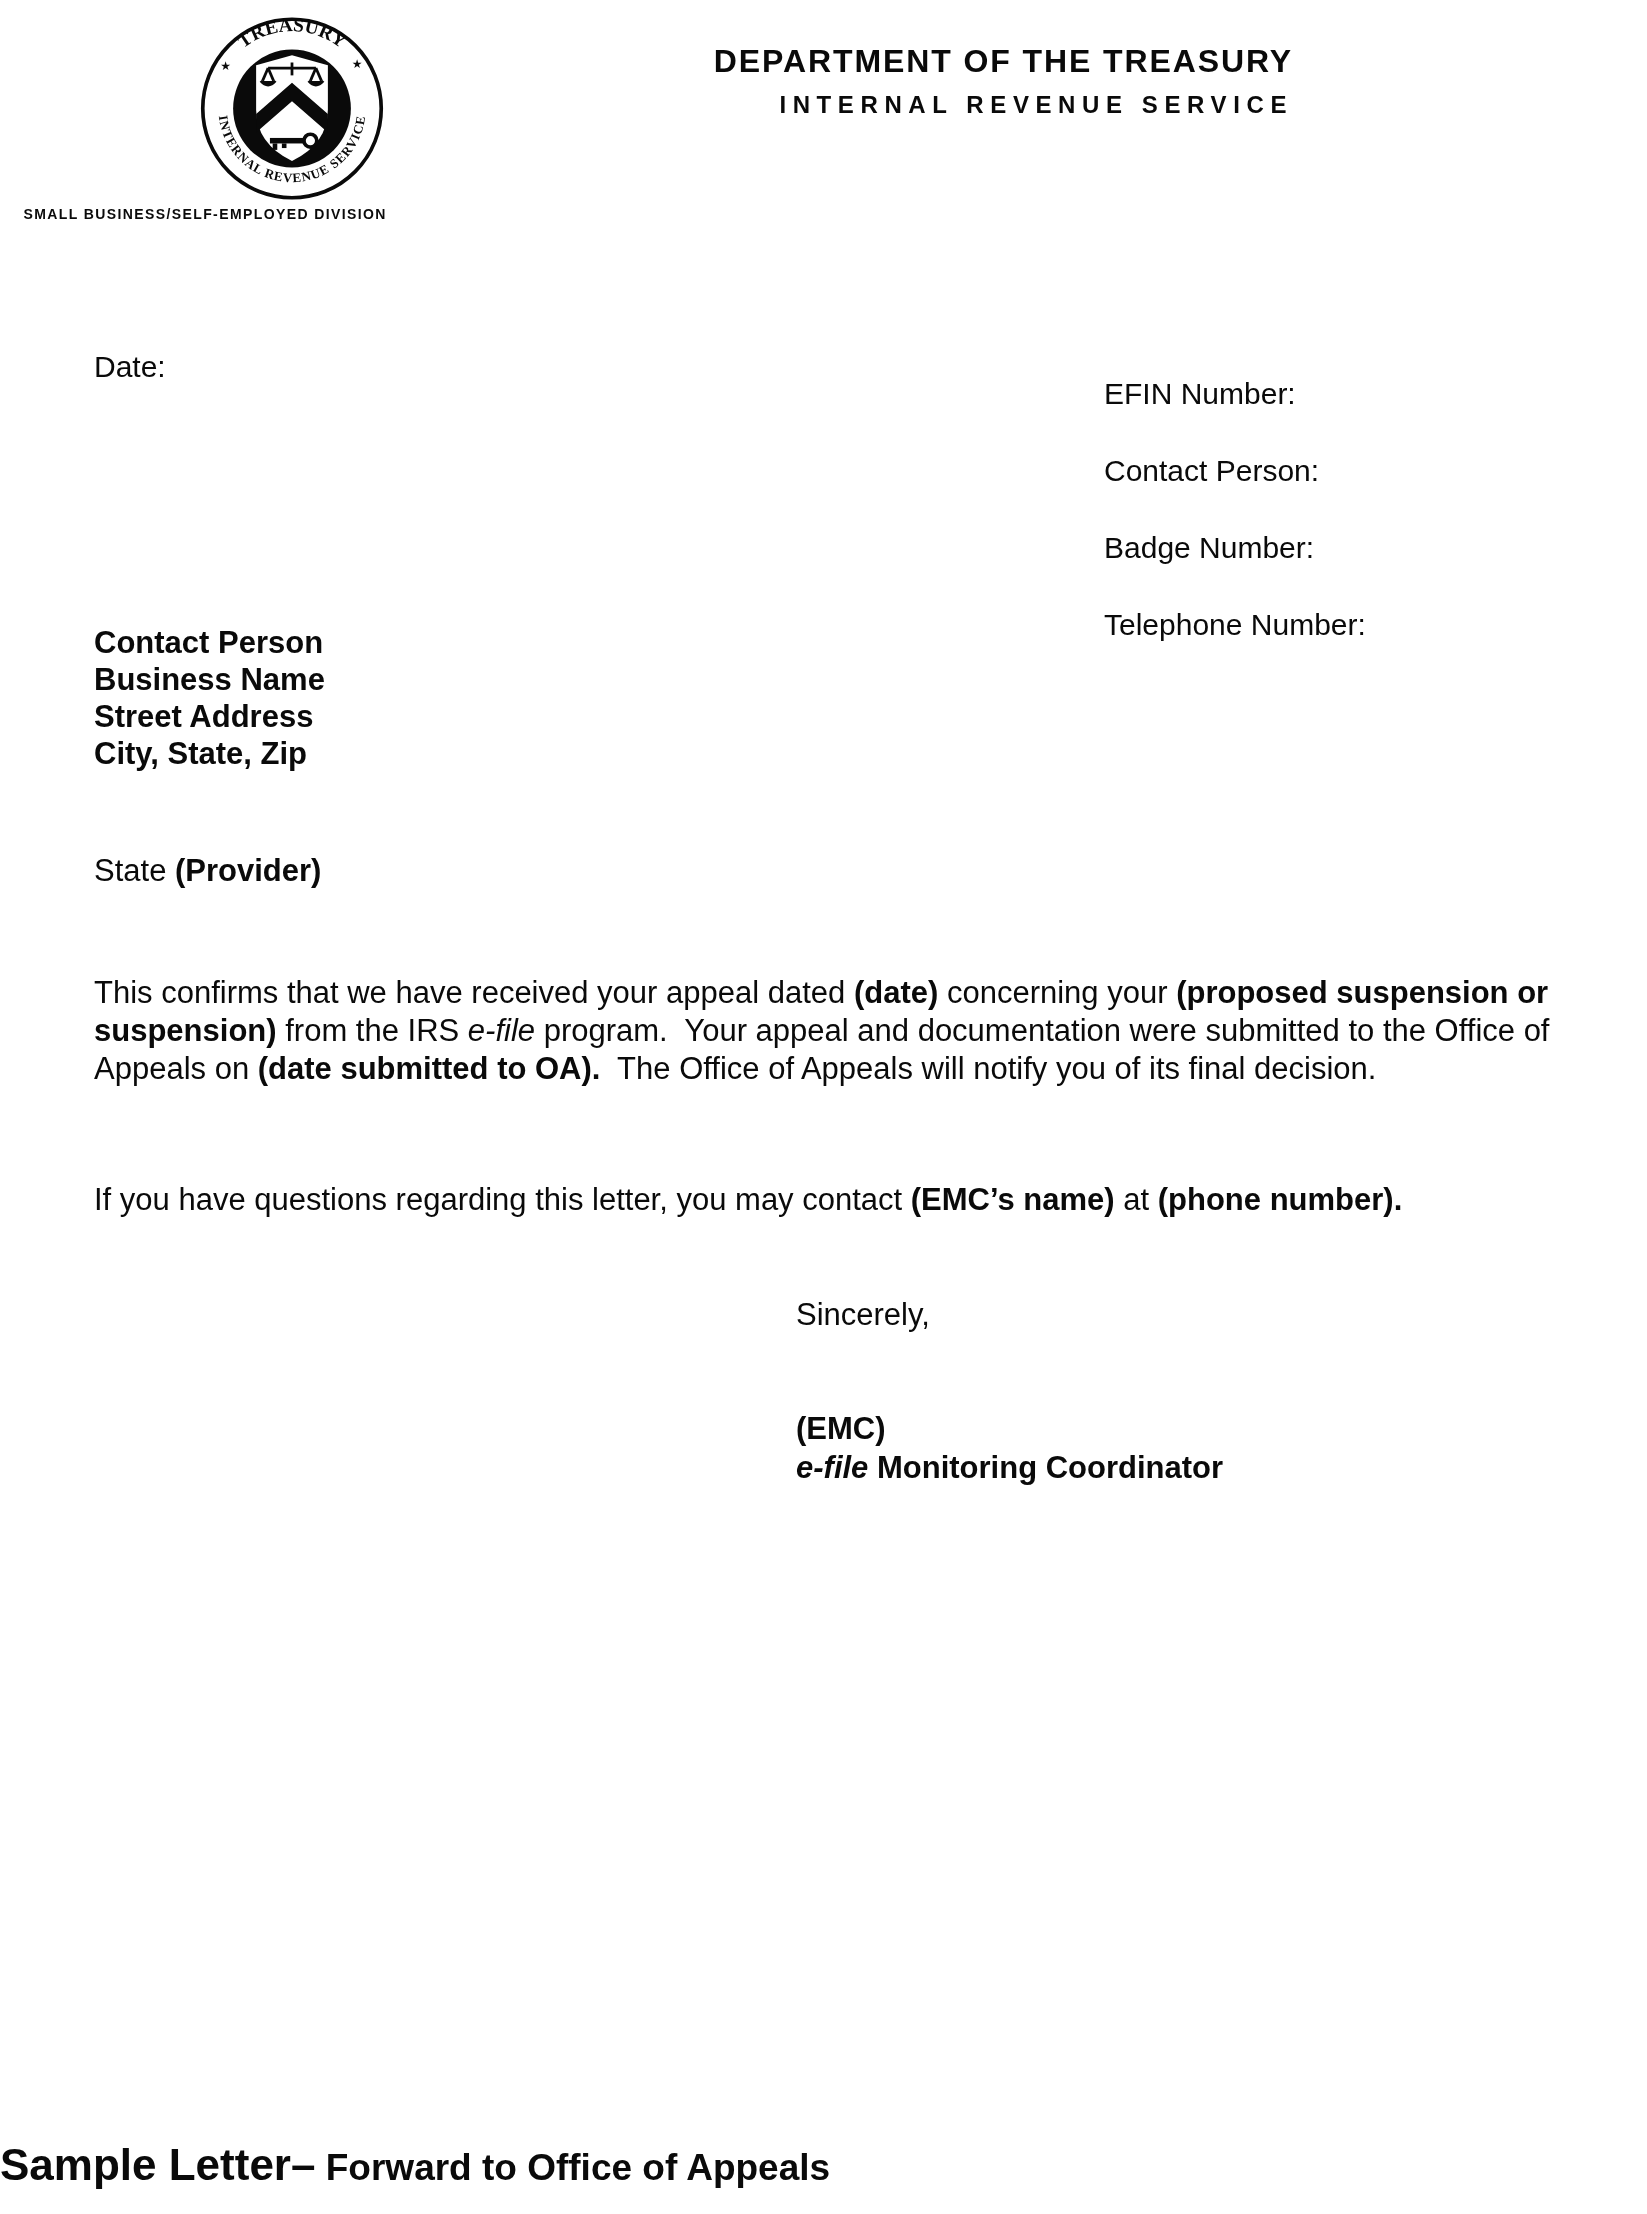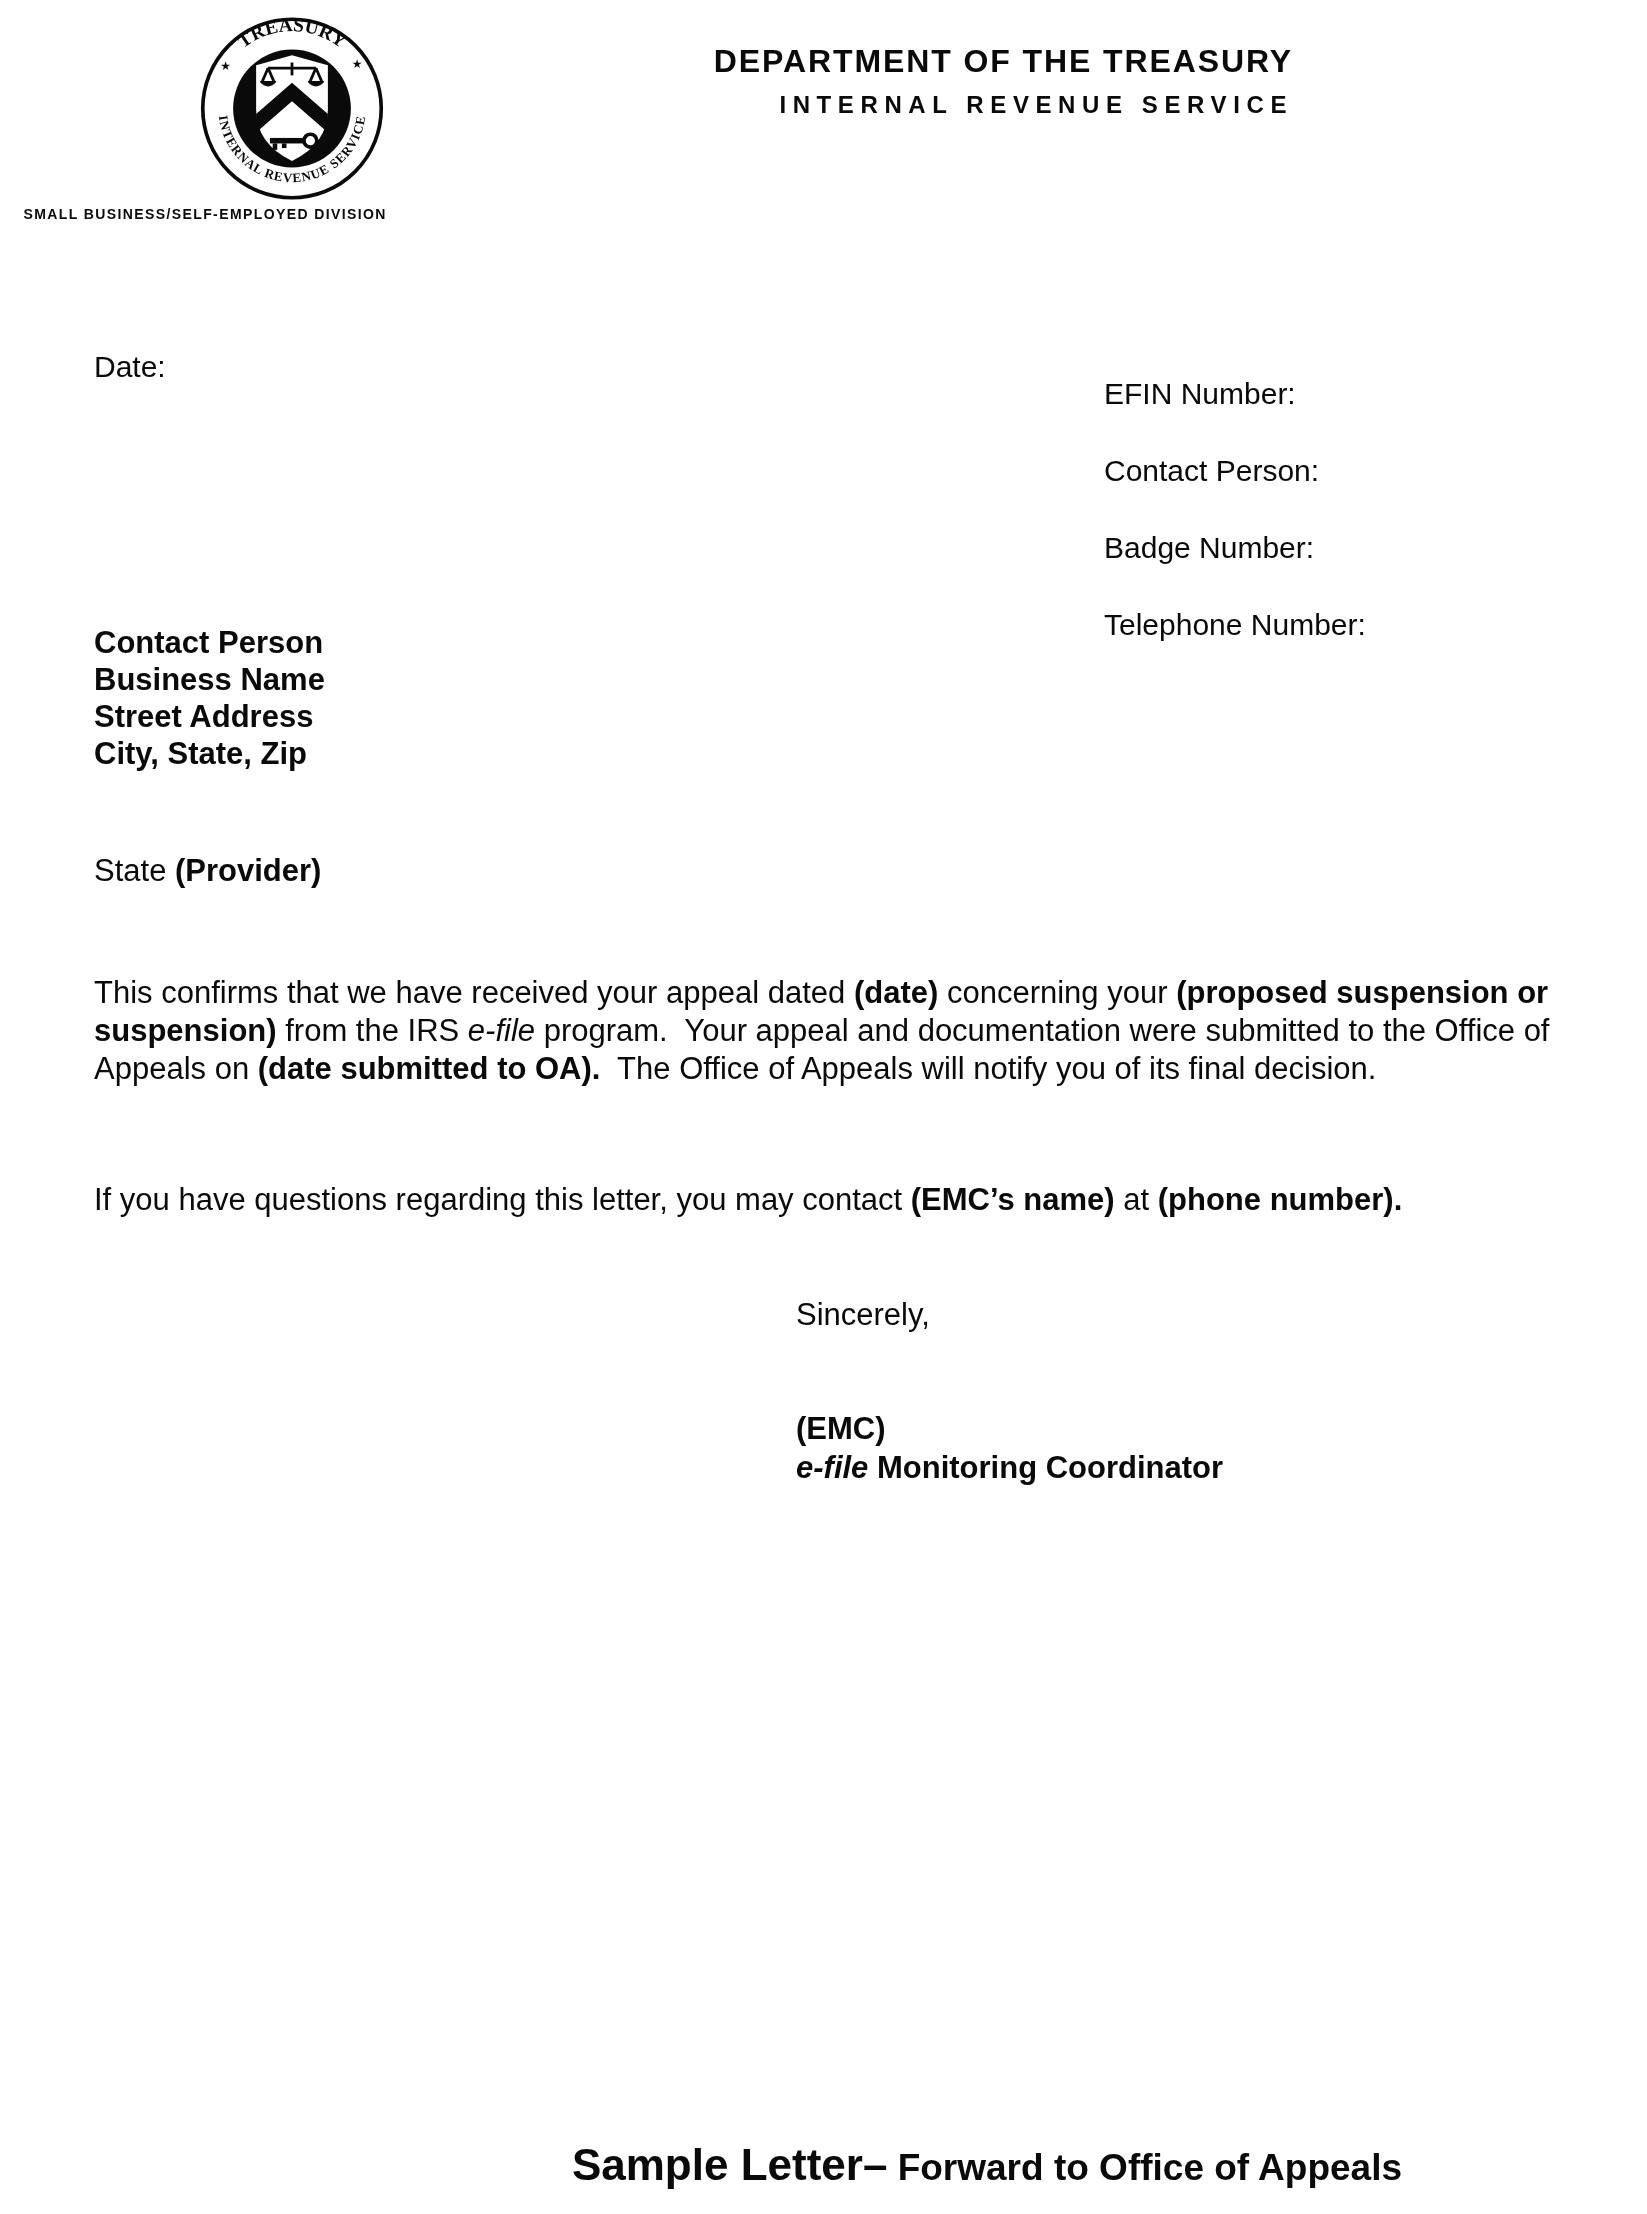--- a/index.html
+++ b/index.html
@@ -65,21 +65,21 @@
   .ital { font-style: italic; }
   .bold-ital { font-weight: 700; font-style: italic; }
 
   
   .sincerely { left: 796px; top: 1297px; font-size: 31px; }
   .signature { left: 796px; top: 1409px; font-size: 31px; line-height: 39px; font-weight: 700; }
 
   
   .footer-title {
     left: 0; top: 2140px; width: 1402px;
-    text-align: right; white-space: nowrap;
+    text-align: left; white-space: nowrap;
   }
   .footer-main { font-size: 44px; font-weight: 700; }
   .footer-rest { font-size: 37px; font-weight: 700; }
 </style>
 </head>
 <body>
 
 <div class="page">
 
   <svg class="abs seal" viewBox="0 0 200 200" aria-hidden="true">

